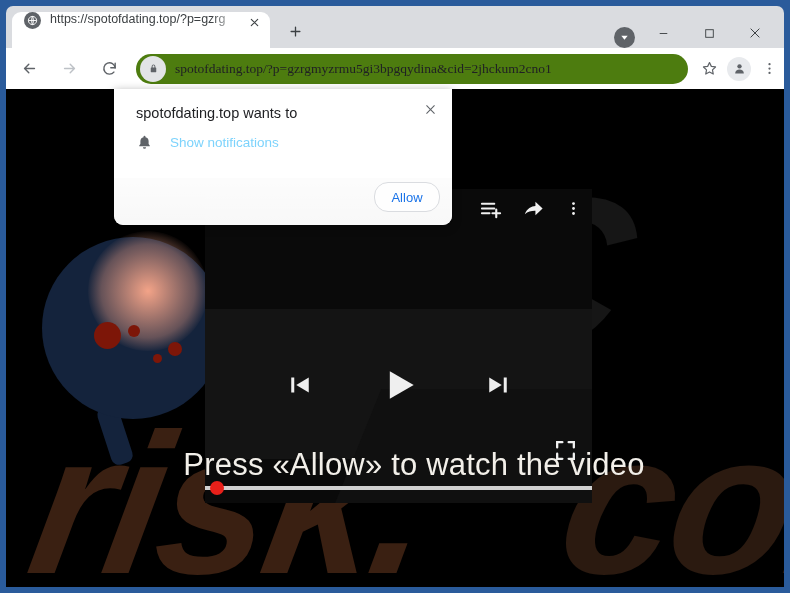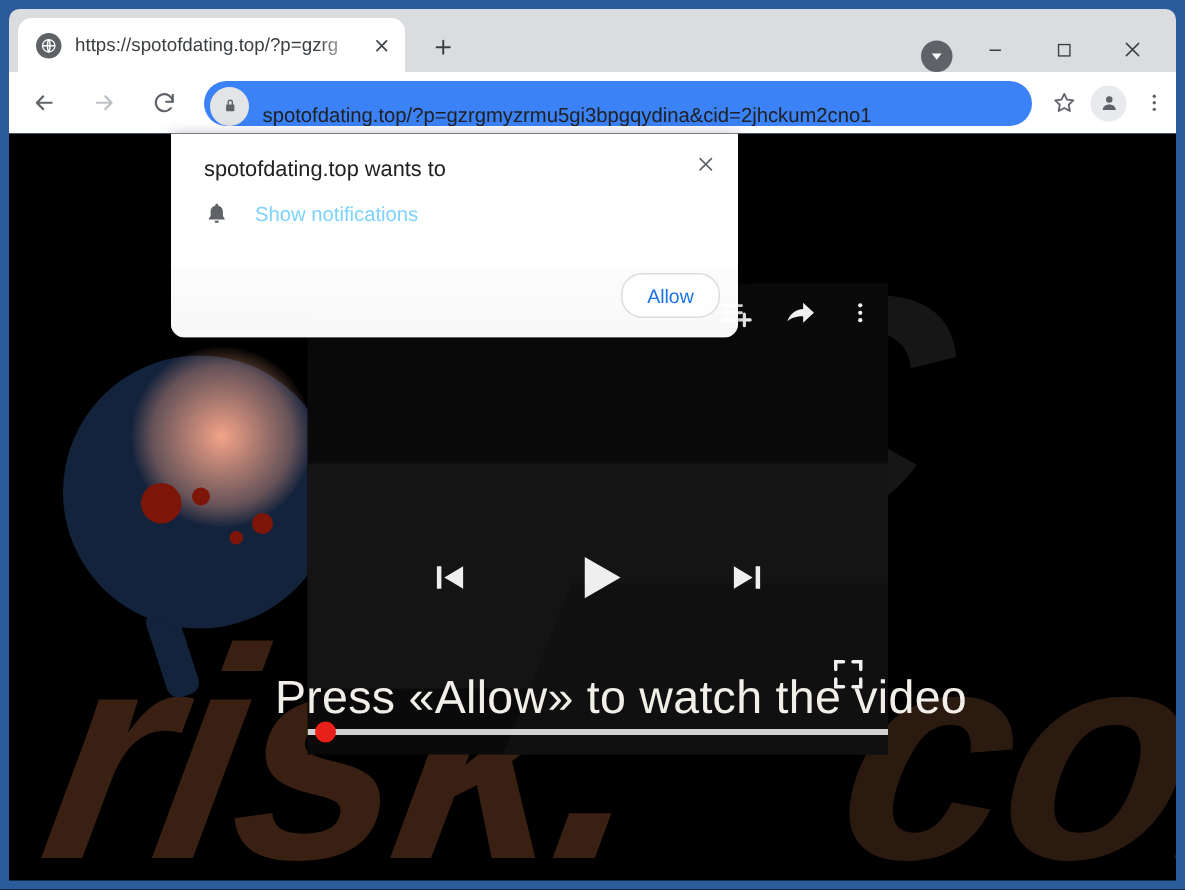--- a/index.html
+++ b/index.html
@@ -35,21 +35,20 @@
   }
   .tab {
     position: absolute;
     left: 6px;
     top: 6px;
     width: 258px;
     height: 36px;
     background: #ffffff;
     border-radius: 9px 9px 0 0;
     display: flex;
-    align-items: center;
     padding: 0 6px 0 12px;
     box-sizing: border-box;
   }
   .tab-favicon {
     width: 17px;
     height: 17px;
     border-radius: 50%;
     background: #5f6368;
     flex: 0 0 auto;
     position: relative;
@@ -137,26 +136,27 @@
     align-items: center;
     justify-content: center;
     color: #5f6368;
     flex: 0 0 auto;
   }
   .tbtn.fwd { color: #bdc1c6; }
   .omnibox {
     flex: 1 1 auto;
     height: 30px;
     margin: 0 6px 0 10px;
-    background: #3b82f6;
+    background: #4d7c0f;
     border-radius: 16px;
     display: flex;
-    align-items: flex-end;
+    align-items: center;
     padding-left: 4px;
     min-width: 0;
+    font-family: Liberation Serif, serif;
   }
   .lockwrap {
     width: 26px;
     height: 26px;
     border-radius: 50%;
     background: #e2e4e6;
     display: flex;
     align-items: center;
     justify-content: center;
     flex: 0 0 auto;
@@ -359,21 +359,20 @@
   
   .dialog {
     position: absolute;
     left: 114px;
     top: 89px;
     width: 338px;
     height: 136px;
     border-radius: 0 0 9px 9px;
     overflow: hidden;
     box-shadow: 0 2px 10px rgba(0,0,0,0.35);
-    padding-left: 40px;
   }
   .dlg-top {
     position: absolute;
     left: 0; top: 0; right: 0;
     height: 89px;
     background: #ffffff;
   }
   .dlg-bot {
     position: absolute;
     left: 0; top: 89px; right: 0; bottom: 0;

